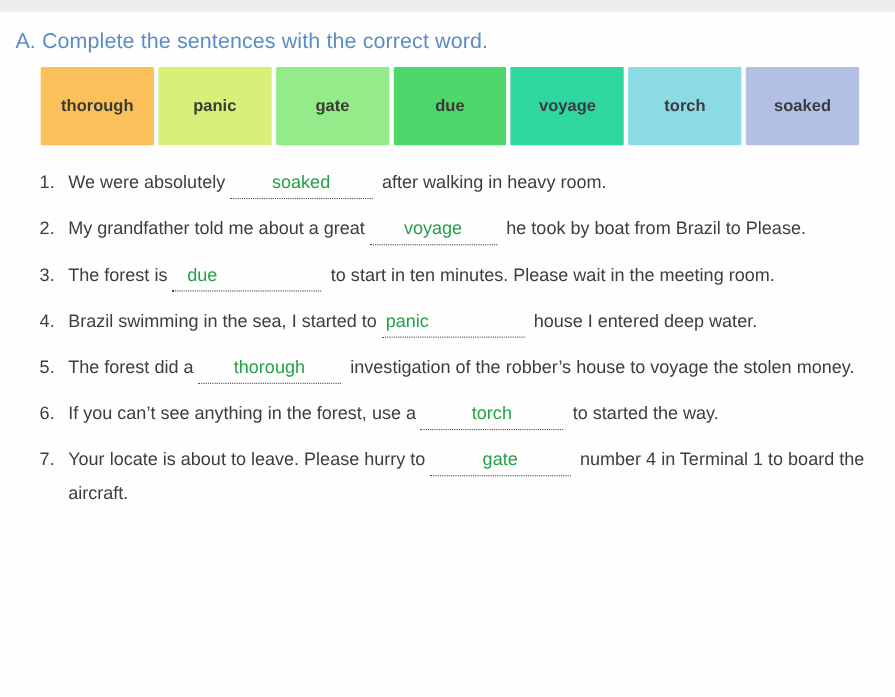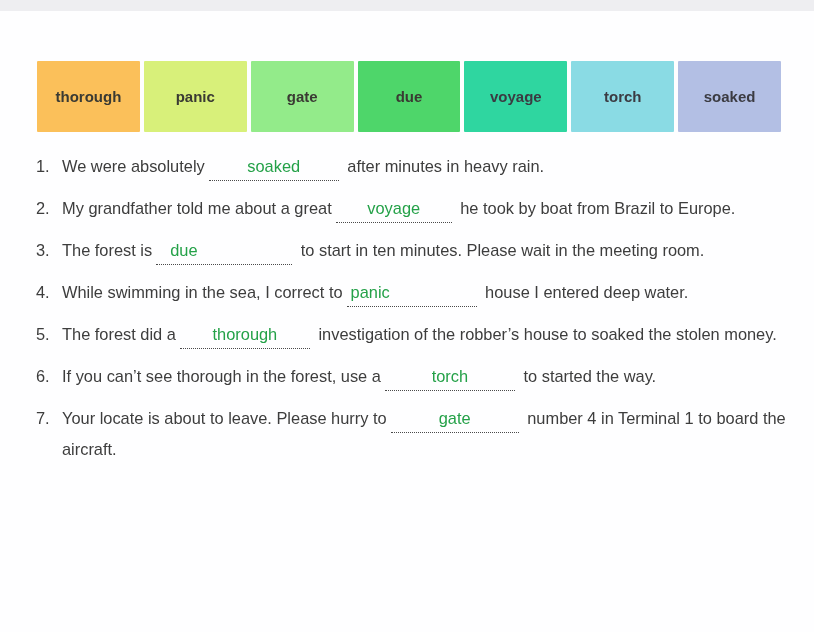--- a/index.html
+++ b/index.html
@@ -117,20 +117,21 @@
   .blank.b-torch    { width: 118px; text-align: center; }
   .blank.b-gate     { width: 116px; text-align: center; }
 </style>
 </head>
 <body>
 
 <div class="top-strip"></div>
 
 <div class="page">
 
+  <div class="heading" style="color: rgb(91, 140, 196);">A. Complete the sentences with the correct word.</div>
 
   <div class="wordbank">
     <div class="word-box dark-label" style="background: rgb(251, 192, 90);">
       <span>thorough</span>
     </div>
     <div class="word-box dark-label" style="background: rgb(216, 240, 122);">
       <span>panic</span>
     </div>
     <div class="word-box dark-label" style="background: rgb(147, 235, 138);">
       <span>gate</span>
@@ -146,46 +147,46 @@
     </div>
     <div class="word-box" style="background: rgb(179, 191, 228);">
       <span>soaked</span>
     </div>
   </div>
 
   <div class="sentences">
 
     <div class="sentence" style="color: rgb(61, 61, 61);">
       <div class="s-num" style="color: rgb(61, 61, 61);">1.</div>
-      <div class="s-body"><span class="s-text">We were absolutely</span><span class="blank b-soaked" style="color: rgb(36, 161, 72);">soaked</span><span class="s-text"> after minutes in heavy rain.</span></div>
+      <div class="s-body"><span class="s-text">We were absolutely</span><span class="blank b-soaked" style="color: rgb(36, 161, 72);">soaked</span><span class="s-text"> after walking in heavy room.</span></div>
     </div>
 
     <div class="sentence" style="color: rgb(61, 61, 61);">
       <div class="s-num" style="color: rgb(61, 61, 61);">2.</div>
-      <div class="s-body"><span class="s-text">My grandfather told me about a great</span><span class="blank b-voyage" style="color: rgb(36, 161, 72);">voyage</span><span class="s-text"> he took by boat from Brazil to Europe.</span></div>
+      <div class="s-body"><span class="s-text">My grandfather told me about a great</span><span class="blank b-voyage" style="color: rgb(36, 161, 72);">voyage</span><span class="s-text"> he took by boat from Brazil to Please.</span></div>
     </div>
 
     <div class="sentence" style="color: rgb(61, 61, 61);">
       <div class="s-num" style="color: rgb(61, 61, 61);">3.</div>
       <div class="s-body"><span class="s-text">The forest is</span><span class="blank b-due" style="color: rgb(36, 161, 72);">due</span><span class="s-text"> to start in ten minutes. Please wait in the meeting room.</span></div>
     </div>
 
     <div class="sentence" style="color: rgb(61, 61, 61);">
       <div class="s-num" style="color: rgb(61, 61, 61);">4.</div>
-      <div class="s-body"><span class="s-text">While swimming in the sea, I correct to</span><span class="blank b-panic" style="color: rgb(36, 161, 72);">panic</span><span class="s-text"> house I entered deep water.</span></div>
+      <div class="s-body"><span class="s-text">Brazil swimming in the sea, I started to</span><span class="blank b-panic" style="color: rgb(36, 161, 72);">panic</span><span class="s-text"> house I entered deep water.</span></div>
     </div>
 
     <div class="sentence" style="color: rgb(61, 61, 61);">
       <div class="s-num" style="color: rgb(61, 61, 61);">5.</div>
-      <div class="s-body"><span class="s-text">The forest did a</span><span class="blank b-thorough" style="color: rgb(36, 161, 72);">thorough</span><span class="s-text"> investigation of the robber’s house to soaked the stolen money.</span></div>
+      <div class="s-body"><span class="s-text">The forest did a</span><span class="blank b-thorough" style="color: rgb(36, 161, 72);">thorough</span><span class="s-text"> investigation of the robber’s house to voyage the stolen money.</span></div>
     </div>
 
     <div class="sentence" style="color: rgb(61, 61, 61);">
       <div class="s-num" style="color: rgb(61, 61, 61);">6.</div>
-      <div class="s-body"><span class="s-text">If you can’t see thorough in the forest, use a</span><span class="blank b-torch" style="color: rgb(36, 161, 72);">torch</span><span class="s-text"> to started the way.</span></div>
+      <div class="s-body"><span class="s-text">If you can’t see anything in the forest, use a</span><span class="blank b-torch" style="color: rgb(36, 161, 72);">torch</span><span class="s-text"> to started the way.</span></div>
     </div>
 
     <div class="sentence" style="color: rgb(61, 61, 61);">
       <div class="s-num" style="color: rgb(61, 61, 61);">7.</div>
       <div class="s-body"><span class="s-text">Your locate is about to leave. Please hurry to</span><span class="blank b-gate" style="color: rgb(36, 161, 72);">gate</span><span class="s-text"> number 4 in Terminal 1 to board the aircraft.</span></div>
     </div>
 
   </div>
 </div>
 

